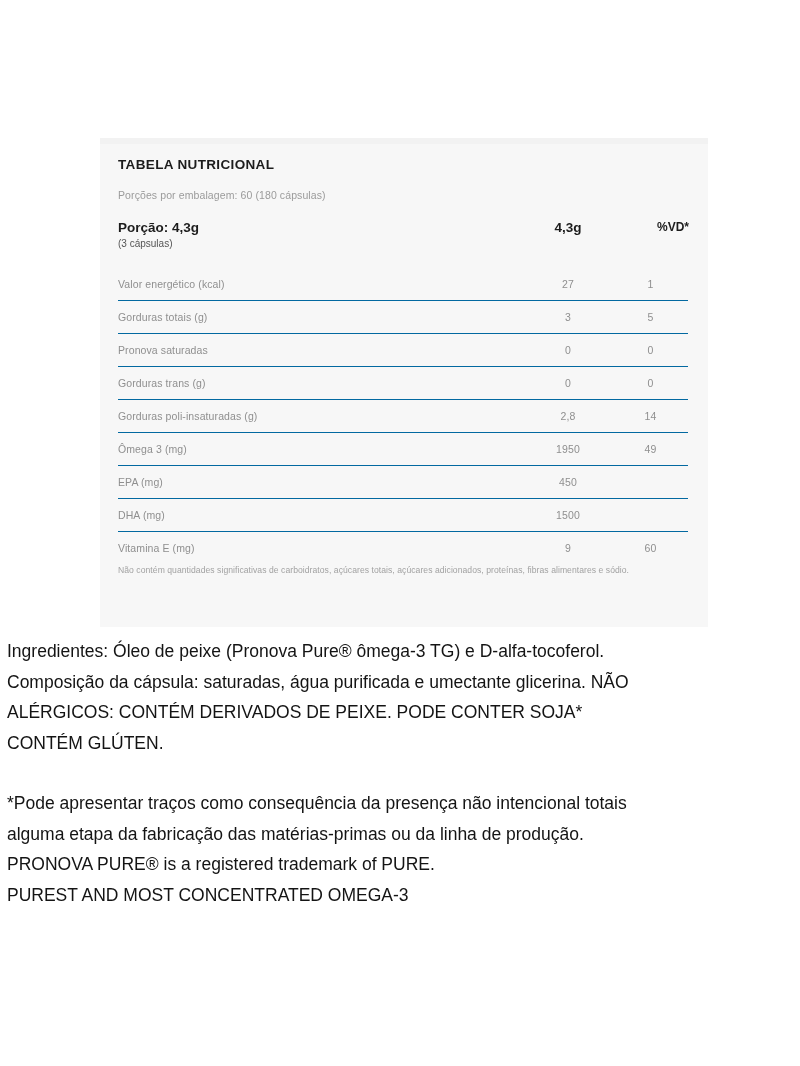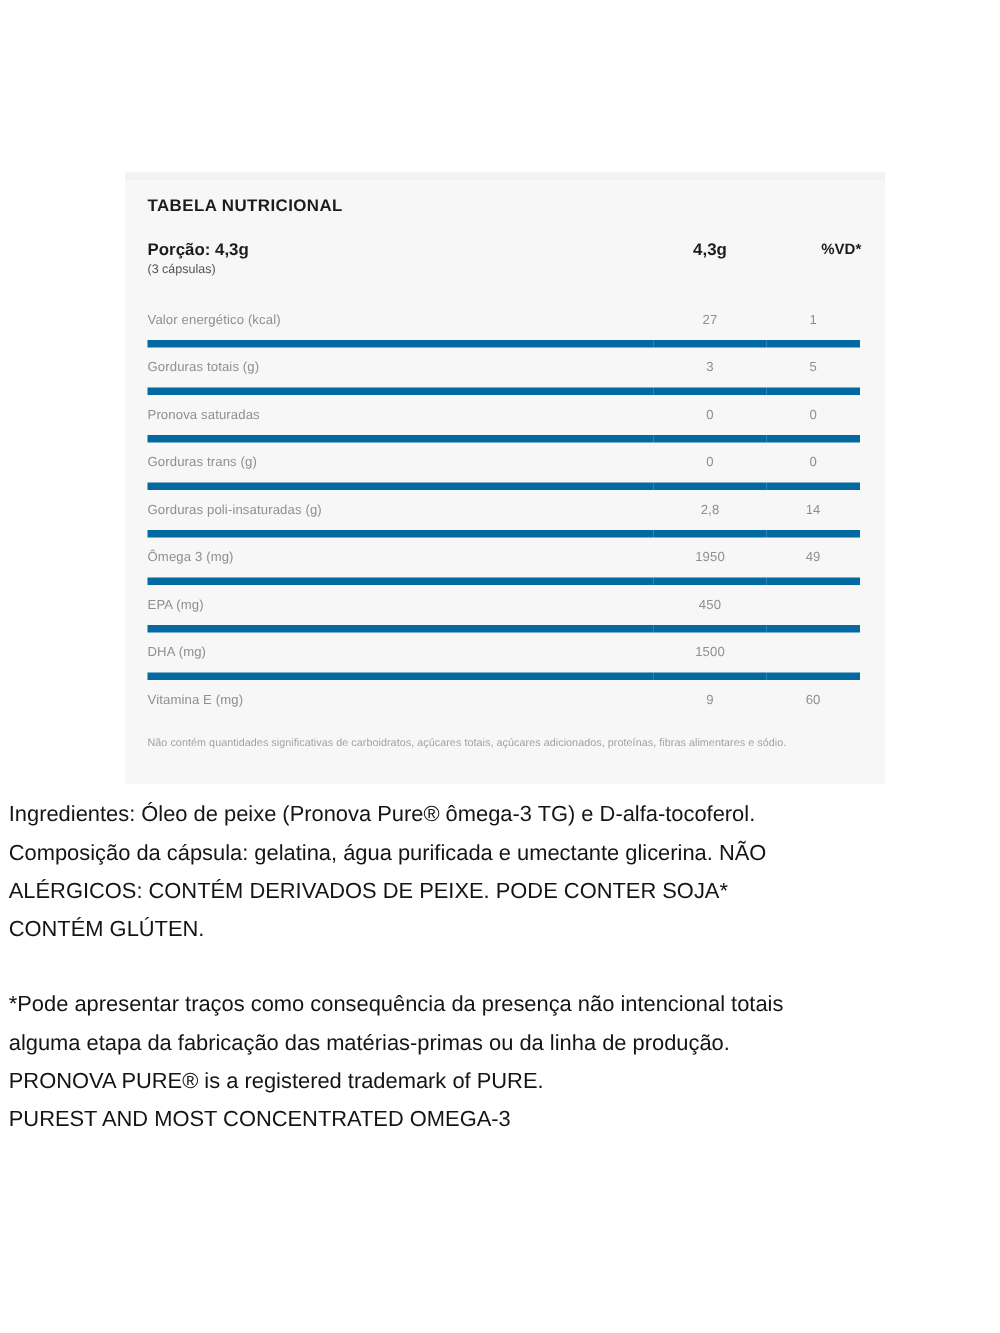--- a/index.html
+++ b/index.html
@@ -108,35 +108,34 @@
     border-collapse: collapse;
     margin-top: 9px;
     table-layout: fixed;
   }
   .nutri-table td {
     font-size: 10.5px;
     color: #8f8f8f;
     height: 32px;
     padding: 0;
     vertical-align: middle;
-    border-bottom: 6px solid #0369a1;
+    border-bottom: 1px solid #0369a1;
     letter-spacing: 0.1px;
   }
   .nutri-table tr:last-child td {
     border-bottom: none;
   }
   .col-name  { width: 405px; }
   .col-value { width: 90px;  text-align: center; }
   .col-vd    { width: 75px;  text-align: center; }
   .ind-0 { padding-left: 0px; }
   .ind-1 { padding-left: 10px; }
   .ind-2 { padding-left: 20px; }
 
   .panel-notes {
-    margin-top: 12px;
   }
   .panel-note {
     font-size: 8.6px;
     color: #a2a2a2;
     line-height: 12px;
     letter-spacing: 0.05px;
     max-width: 560px;
   }
   .panel-note.second {
     margin-top: 15px;
@@ -164,20 +163,21 @@
 </style>
 </head>
 <body>
 
 <div class="nutrition-panel">
   <div class="panel-topband"></div>
   <div class="panel-inner">
 
     <div class="panel-title">TABELA NUTRICIONAL</div>
 
+    <div class="servings-line">Porções por embalagem: 60 (180 cápsulas)</div>
 
     <div class="portion-header">
       <div>
         <div class="portion-label">Porção: 4,3g</div>
         <div class="portion-sub">(3 cápsulas)</div>
       </div>
       <div class="portion-amount">4,3g</div>
       <div class="portion-vd">%VD*</div>
     </div>
 
@@ -234,21 +234,21 @@
     <div class="panel-notes">
       <div class="panel-note">Não contém quantidades significativas de carboidratos, açúcares totais, açúcares adicionados, proteínas, fibras alimentares e sódio.</div>
     </div>
 
   </div>
 </div>
 
 <div class="body-copy">
   <div class="copy-block">
       <div class="copy-line">Ingredientes: Óleo de peixe (Pronova Pure® ômega-3 TG) e D-alfa-tocoferol.</div>
-      <div class="copy-line">Composição da cápsula: gelatina, água purificada e umectante glicerina. NÃO</div>
+      <div class="copy-line">Composição da cápsula: saturadas, água purificada e umectante glicerina. NÃO</div>
       <div class="copy-line">ALÉRGICOS: CONTÉM DERIVADOS DE PEIXE. PODE CONTER SOJA*</div>
       <div class="copy-line">CONTÉM GLÚTEN.</div>
     </div>
   <div class="copy-gap"></div>
   <div class="copy-block">
       <div class="copy-line">*Pode apresentar traços como consequência da presença não intencional totais</div>
       <div class="copy-line">alguma etapa da fabricação das matérias-primas ou da linha de produção.</div>
       <div class="copy-line">PRONOVA PURE® is a registered trademark of PURE.</div>
       <div class="copy-line">PUREST AND MOST CONCENTRATED OMEGA-3</div>
     </div>

